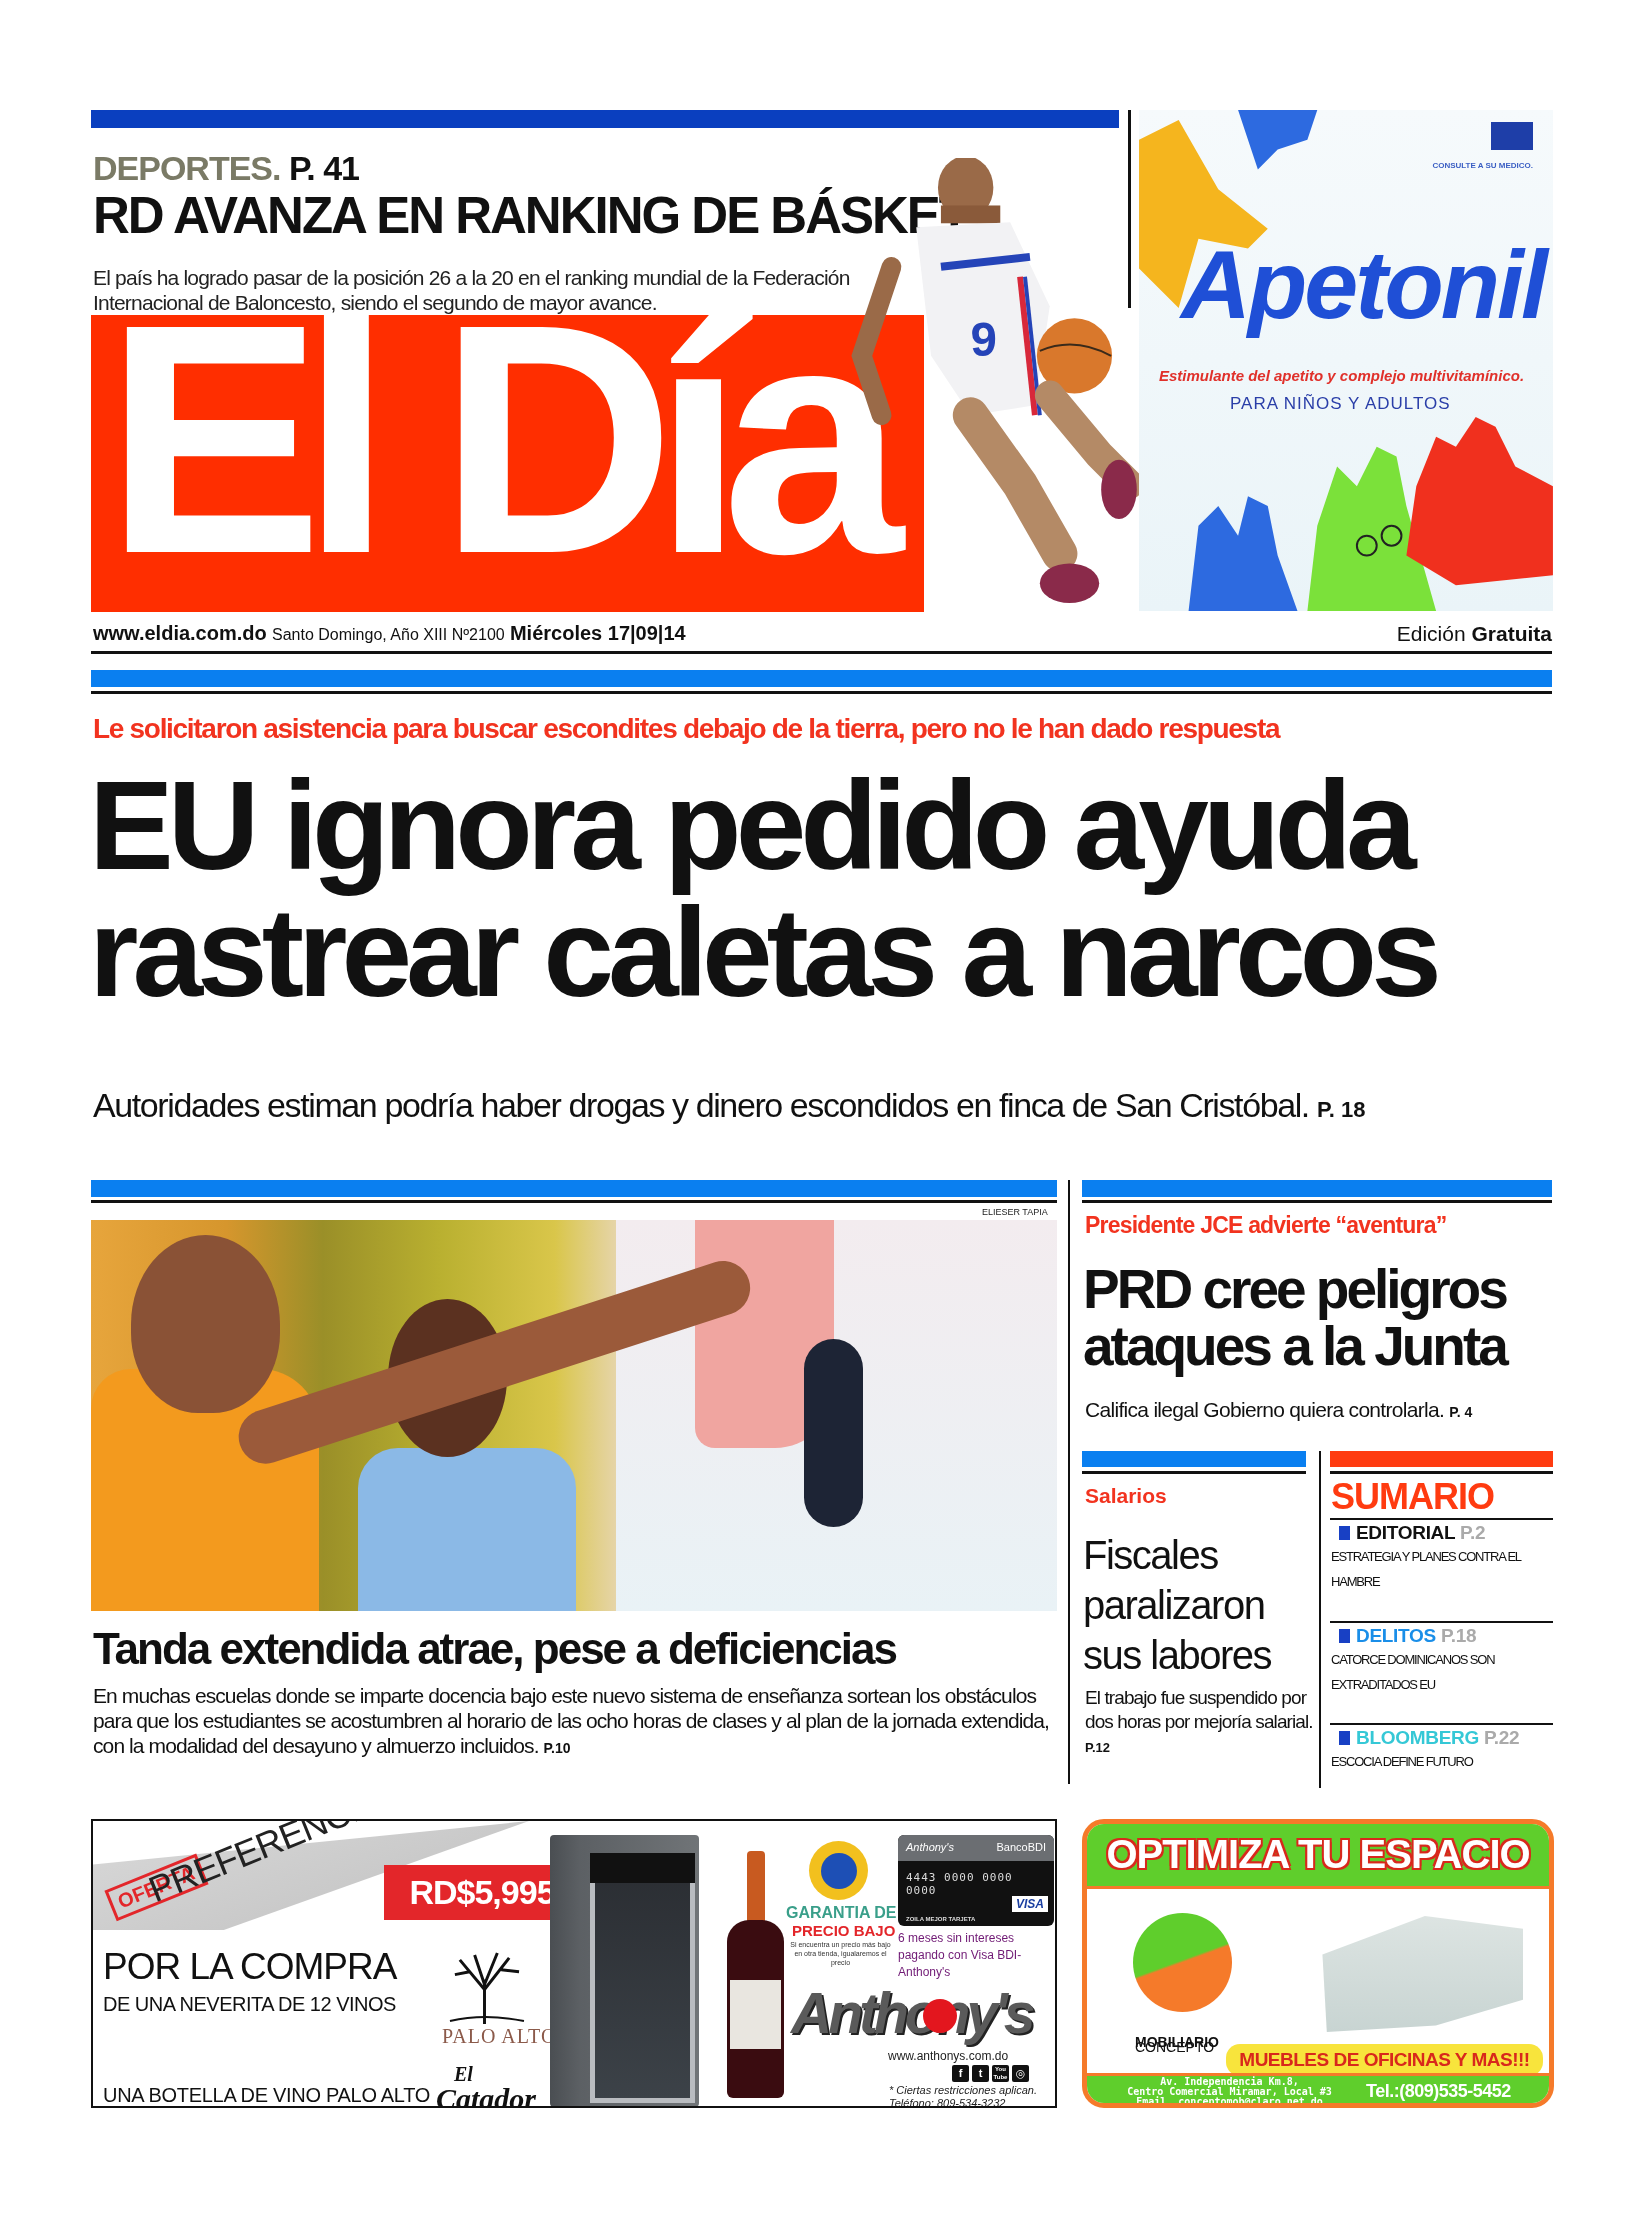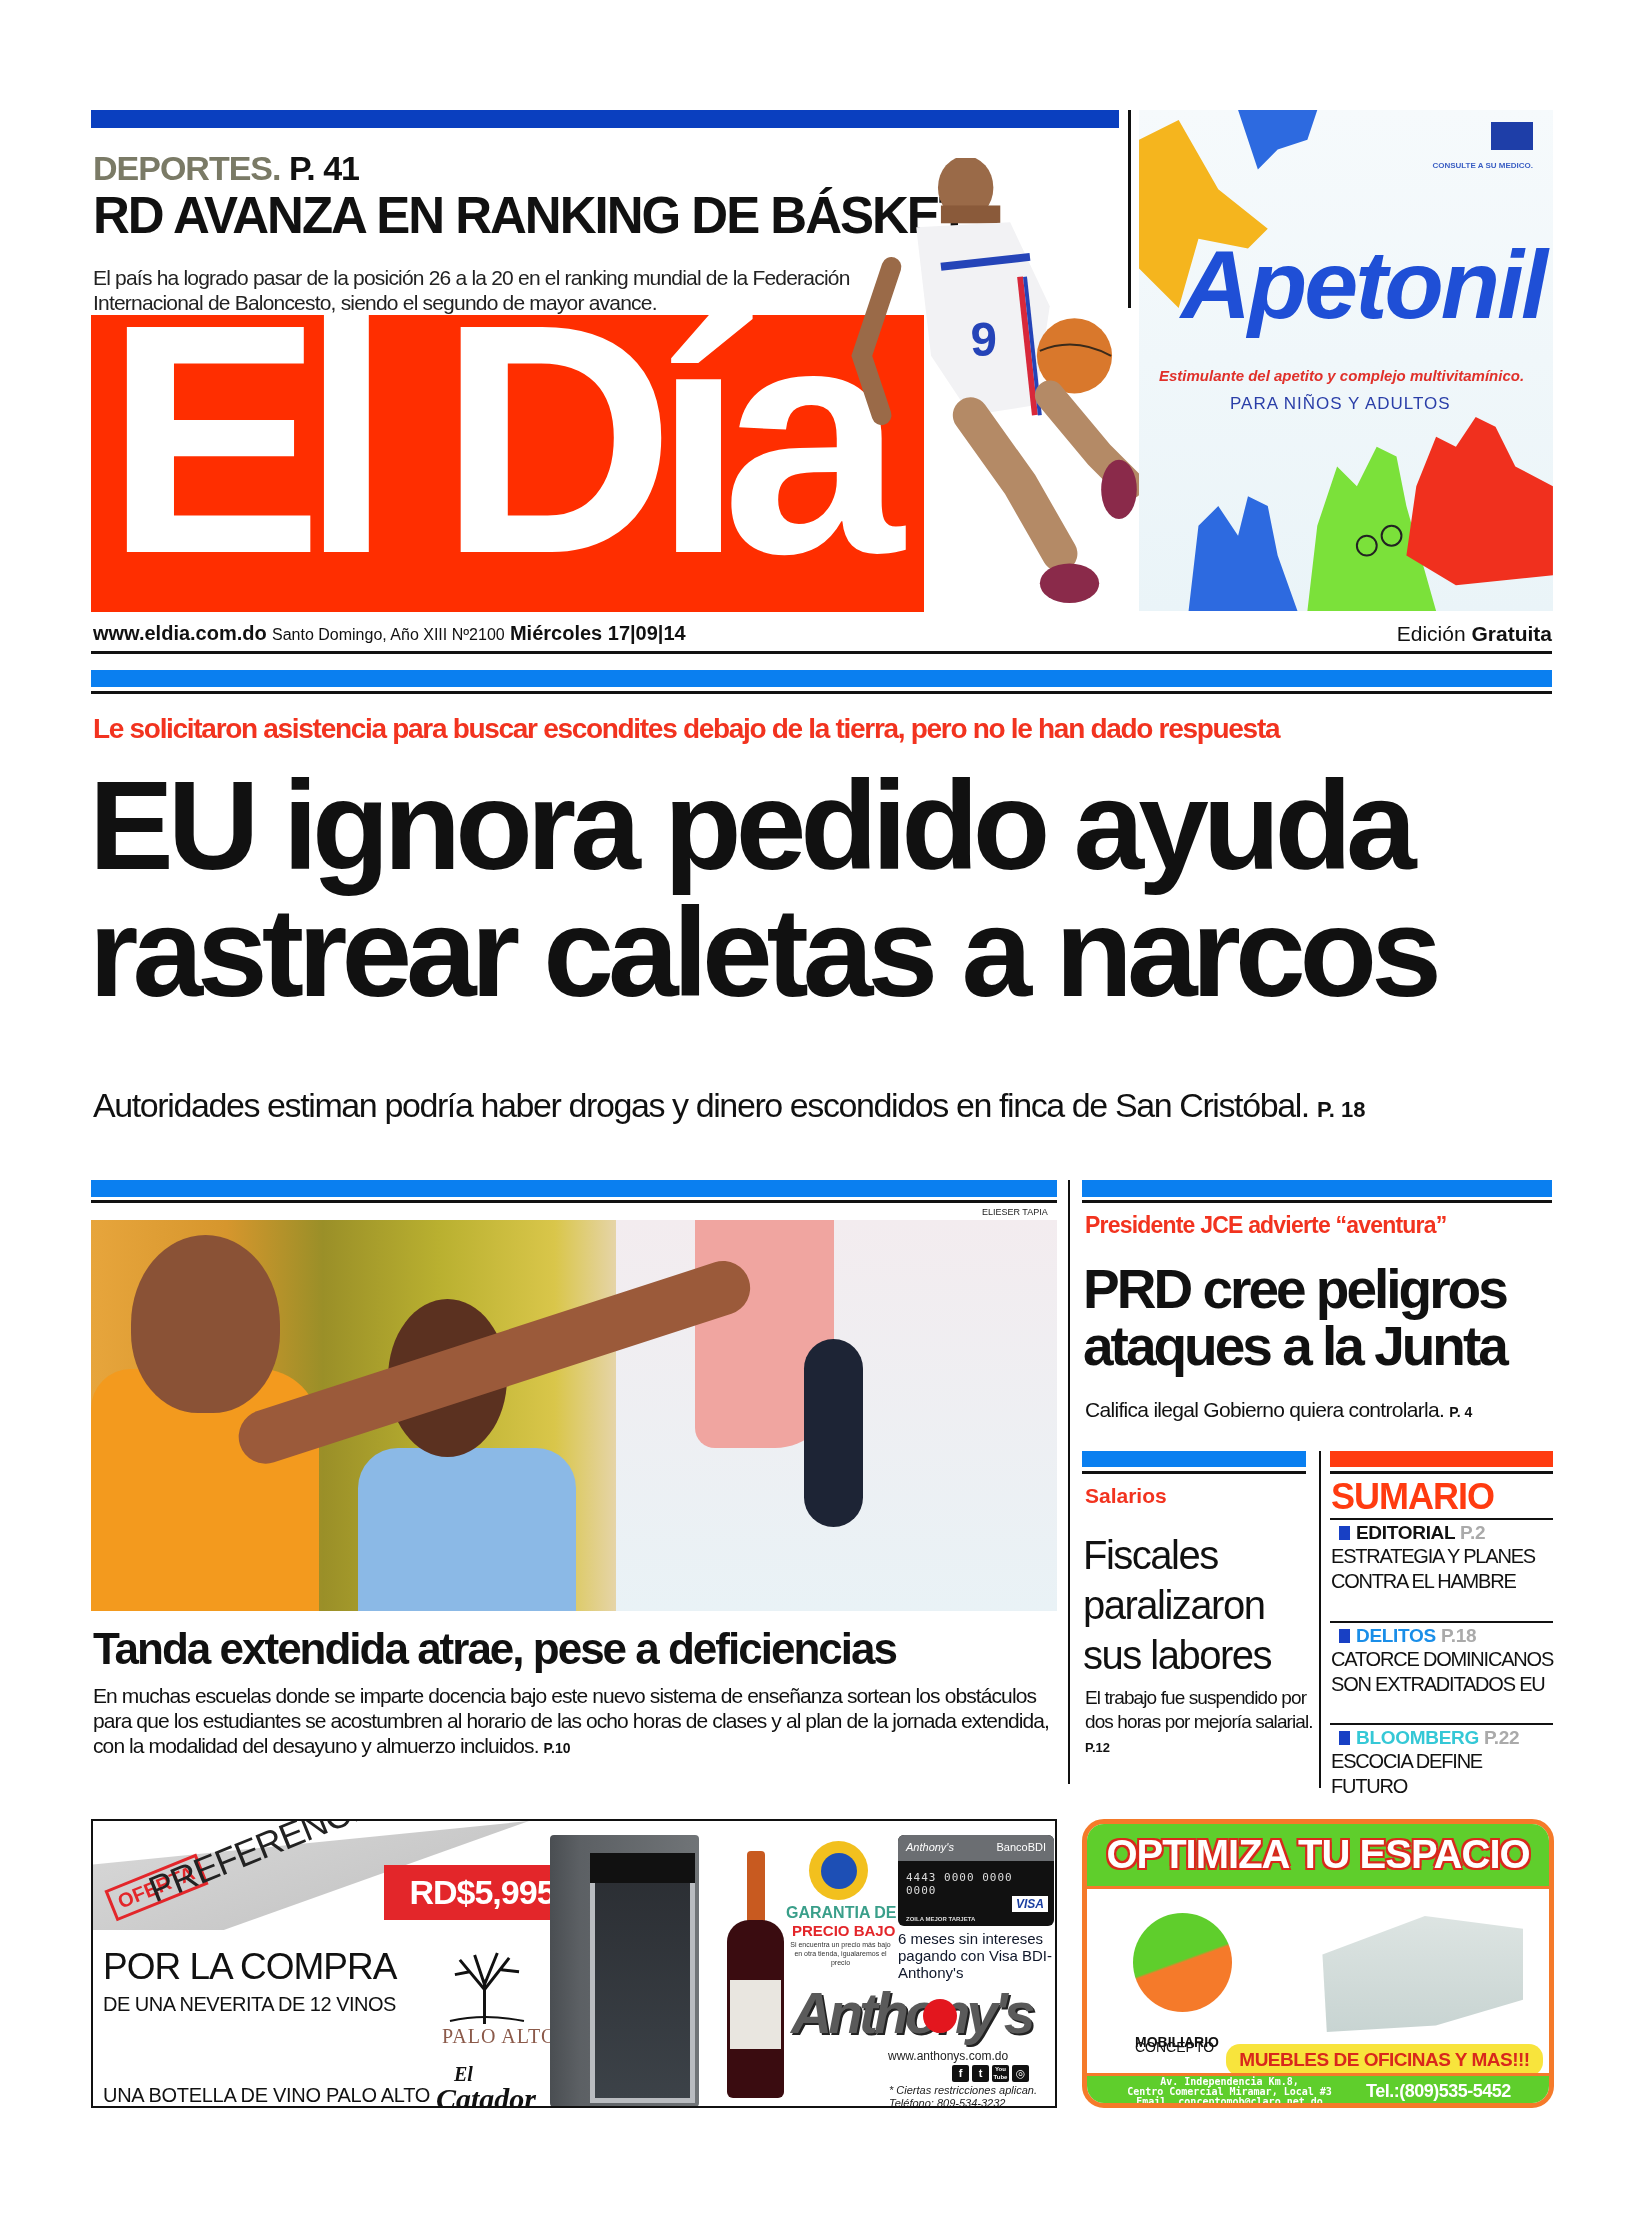--- a/index.html
+++ b/index.html
@@ -86,21 +86,21 @@
 
   #v-divider-sum { left: 1319px; top: 1451px; width: 2px; height: 337px; background: #111; }
   #sum-red { left: 1330px; top: 1451px; width: 223px; height: 16px; background: #ff3b10; }
   #sum-rule { left: 1330px; top: 1471px; width: 223px; }
   #sum-title { left: 1331px; top: 1476px; font-size: 36px; font-weight: bold; color: #ff3b10; letter-spacing: -1px; }
   .sum-line { position: absolute; left: 1330px; width: 223px; height: 2px; background: #111; }
   .sum-item { position: absolute; left: 1331px; width: 223px; }
   .sum-item .sec { font-size: 19px; font-weight: bold; white-space: nowrap; letter-spacing: -0.3px; padding-left: 8px; }
   .sum-item .sq { display: inline-block; width: 11px; height: 14px; background: #1840c4; margin-right: 6px; vertical-align: -1px; }
   .sum-item .pg { color: #aaaaaa; }
-  .sum-item .txt { font-size: 20px; line-height: 25px; letter-spacing: -1.2px; color: #111; }
+  .sum-item .txt { font-size: 13px; line-height: 25px; letter-spacing: -1.2px; color: #111; }
 
   
   #ad-wine { left: 91px; top: 1819px; width: 966px; height: 289px; border: 2px solid #111; background: #fff; overflow: hidden; }
   #wine-band { position: absolute; left: 0; top: 0; width: 436px; height: 109px; background: linear-gradient(160deg,#d9d9d9 0%,#bfbfbf 100%); clip-path: polygon(0 100%, 0 40%, 100% 0, 100% 0, 30% 100%); }
   #wine-oferta { position: absolute; left: 14px; top: 50px; padding: 2px 6px; border: 3px solid #e3262a; color: #e3262a; font-size: 20px; font-weight: bold; transform: rotate(-22deg); }
   #wine-pref { position: absolute; left: 50px; top: 51px; font-size: 36px; color: #222; transform: rotate(-22deg); transform-origin: left top; letter-spacing: -1px; white-space: nowrap; }
   #wine-price { position: absolute; left: 291px; top: 44px; width: 196px; height: 55px; background: #e3262a; color: #fff; font-size: 34px; font-weight: bold; text-align: center; line-height: 55px; letter-spacing: -1px; }
   #wine-l1 { position: absolute; left: 10px; top: 125px; font-size: 37px; color: #111; white-space: nowrap; letter-spacing: -1px; }
   #wine-l2 { position: absolute; left: 10px; top: 172px; font-size: 20px; color: #111; white-space: nowrap; letter-spacing: -0.5px; }
   #wine-l3 { position: absolute; left: 10px; top: 198px; width: 319px; height: 59px; background: #e3262a; color: #fff; font-size: 40px; font-weight: bold; text-align: center; line-height: 59px; letter-spacing: -1px; }
@@ -120,21 +120,21 @@
   #seal::after { content: ""; position: absolute; left: 12px; top: 12px; width: 36px; height: 36px; border-radius: 50%; background: #1d4fb5; }
   #gar-1 { position: absolute; left: 693px; top: 83px; font-size: 16px; color: #3a9f8a; font-weight: bold; }
   #gar-2 { position: absolute; left: 699px; top: 101px; font-size: 15px; color: #e3262a; font-weight: bold; }
   #gar-3 { position: absolute; left: 693px; top: 119px; width: 109px; font-size: 7px; color: #333; line-height: 9px; text-align: center; }
   #card { position: absolute; left: 805px; top: 14px; width: 156px; height: 91px; border-radius: 6px; background: #111; overflow: hidden; }
   #card .top { height: 26px; background: #6b6e72; color: #fff; font-size: 11px; padding: 6px 8px; font-style: italic; }
   #card .top .bdi { float: right; font-style: normal; }
   #card .num { color: #ddd; font-family: "DejaVu Sans Mono", monospace; font-size: 11px; padding: 10px 8px 0; letter-spacing: 1px; }
   #card .visa { position: absolute; right: 6px; bottom: 14px; background: #fff; color: #1a3ea0; font-size: 12px; font-weight: bold; font-style: italic; padding: 1px 4px; }
   #card .holder { position: absolute; left: 8px; bottom: 4px; color: #ddd; font-size: 6px; font-weight: bold; }
-  #ant-promo { position: absolute; left: 805px; top: 109px; font-size: 15px; line-height: 17px; color: #0f172a; }
+  #ant-promo { position: absolute; left: 805px; top: 109px; font-size: 12px; line-height: 17px; color: #701a75; }
   #ant-logo { position: absolute; left: 698px; top: 164px; font-size: 57px; font-weight: bold; font-style: italic; color: #5a5a5a; letter-spacing: -4px; text-shadow: 2px 2px 0 #222; line-height: 1; }
   #ant-dot { position: absolute; left: 830px; top: 178px; width: 34px; height: 34px; border-radius: 50%; background: #e3161e; }
   #ant-url { position: absolute; left: 795px; top: 228px; font-size: 12px; color: #222; }
   #ant-social { position: absolute; left: 859px; top: 244px; display: flex; gap: 3px; }
   #ant-social span { width: 17px; height: 17px; background: #111; color: #fff; font-size: 11px; font-weight: bold; text-align: center; line-height: 17px; border-radius: 2px; }
   #ant-fine1 { position: absolute; left: 796px; top: 263px; font-size: 11px; font-style: italic; color: #222; }
   #ant-fine2 { position: absolute; left: 796px; top: 276px; font-size: 11px; font-style: italic; color: #222; }
 
   #ad-office { left: 1082px; top: 1819px; width: 472px; height: 289px; border: 5px solid #f57a2a; border-radius: 22px; background: #fff; overflow: hidden; }
   #office-top { position: absolute; left: 0; top: 0; width: 100%; height: 65px; background: #5fce2c; border-bottom: 3px solid #f57a2a; }

